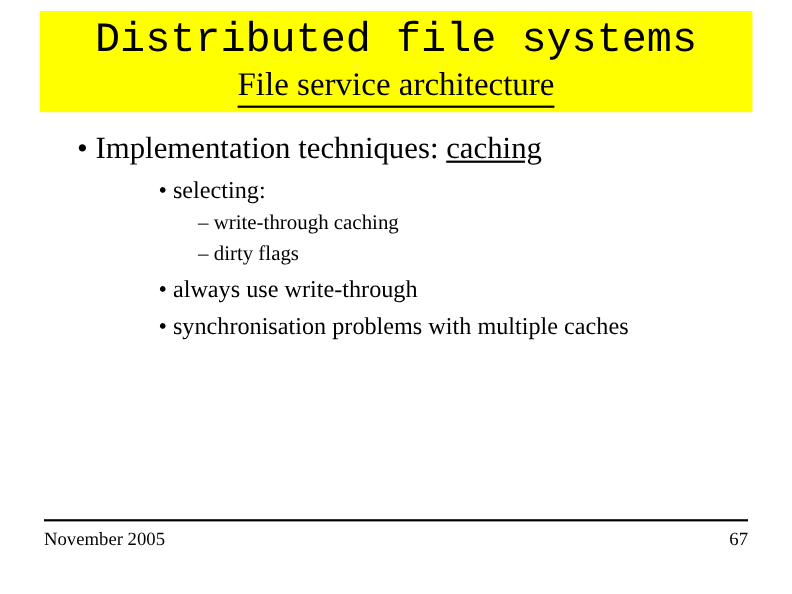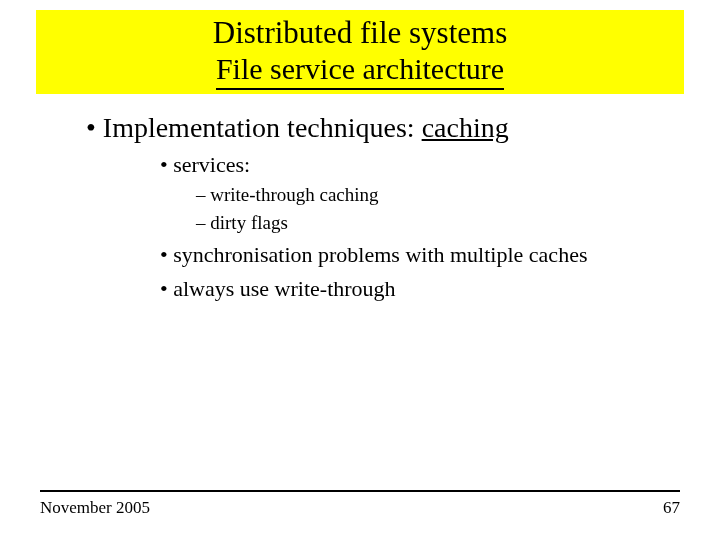--- a/index.html
+++ b/index.html
@@ -10,33 +10,34 @@
     color: #000;
     position: relative;
   }
   .header {
     background: #ffff00;
     text-align: center;
     padding: 6px 0 4px 0;
     margin: 10px 36px 0 36px;
   }
   .title {
-    font-size: 31px;
+    font-size: 38px;
     line-height: 1.1;
+    font-family: Liberation Mono, monospace;
   }
   .subtitle {
     font-size: 30px;
     border-bottom: 2px solid #000;
     display: inline-block;
     padding-bottom: 2px;
     margin-top: 2px;
     text-align: center;
   }
   .content {
-    padding: 12px 0 0 16px;
+    padding: 12px 0 0 0;
   }
   .l1 {
     font-size: 28px;
     margin-left: 70px;
     margin-top: 6px;
   }
   .l2 {
     font-size: 25px;
     margin-left: 108px;
     margin-top: 10px;
@@ -51,21 +52,21 @@
     margin-left: 180px;
     margin-top: 6px;
   }
   .underline { text-decoration: underline; }
   .l1::before { content: "•  "; }
   .l2::before { content: "–  "; }
   .l3::before { content: "•  "; }
   .l4::before { content: "–  "; }
   .footer {
     position: absolute;
-    left: 0; right: 0; bottom: 22px;
+    left: 0; right: 0; bottom: 40px;
     padding: 0 40px;
     text-align: center;
   }
   .hr {
     border-top: 2px solid #000;
     margin-bottom: 6px;
   }
   .footrow {
     display: flex;
     justify-content: space-between;
@@ -77,25 +78,25 @@
 
 <div class="header">
   <div class="title">Distributed file systems</div>
   <div class="subtitle">File service architecture</div>
 </div>
 
 <div class="content">
   <div class="l1">
     <span>Implementation techniques: </span><span class="underline">caching</span>
   </div>
-  <div class="l3">services:</div>
+  <div class="l3">selecting:</div>
   <div class="l4">write-through caching</div>
   <div class="l4">dirty flags</div>
+  <div class="l3">always use write-through</div>
   <div class="l3">synchronisation problems with multiple caches</div>
-  <div class="l3">always use write-through</div>
 </div>
 
 <div class="footer">
   <div class="hr"></div>
   <div class="footrow">
     <span>November 2005</span>
     <span>67</span>
   </div>
 </div>
 

